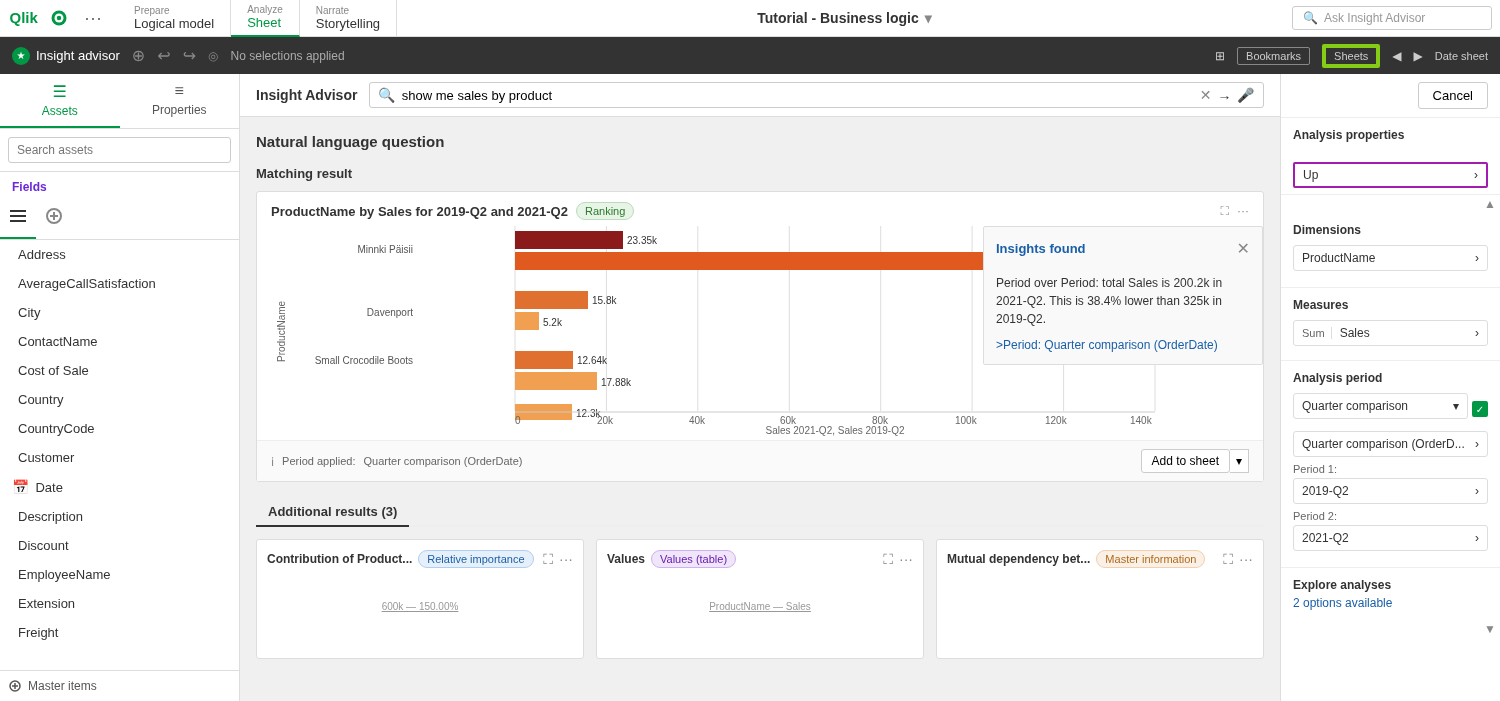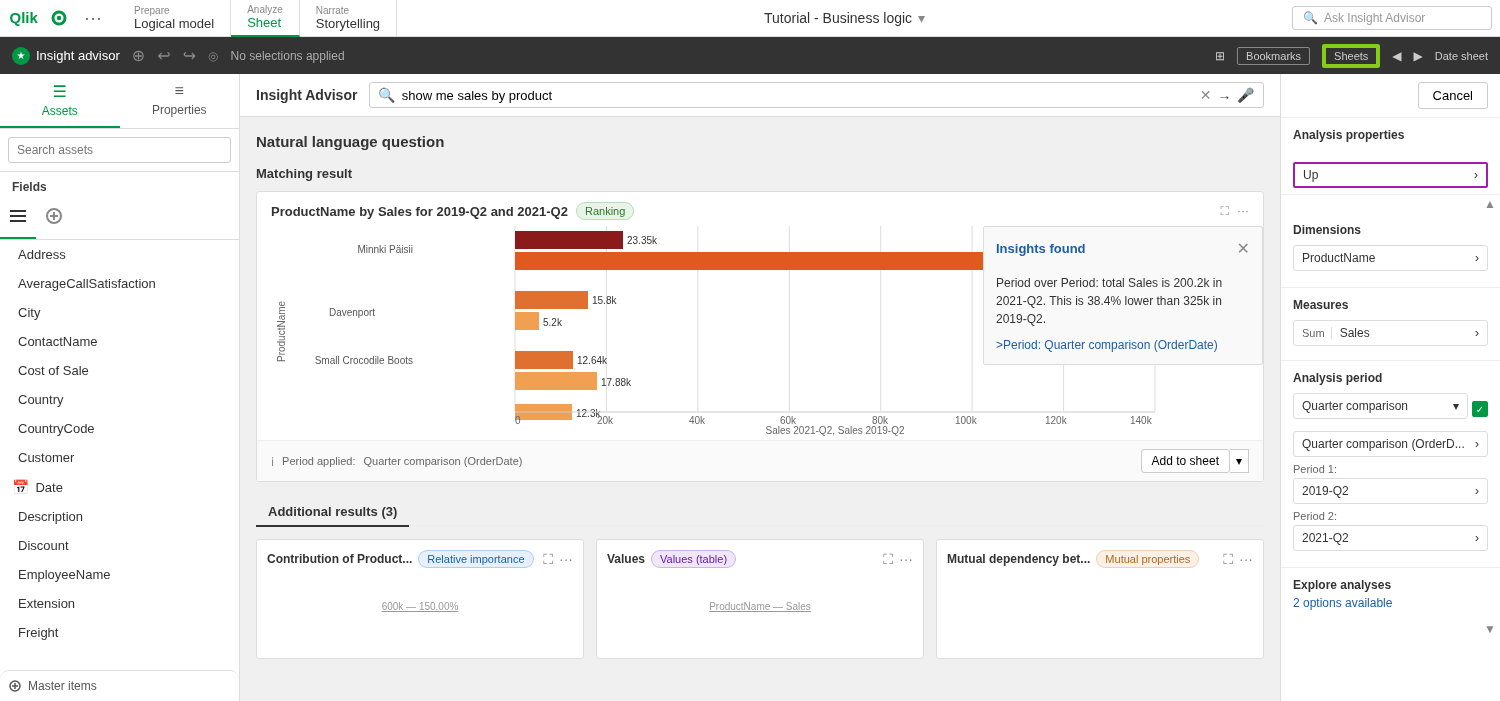--- a/index.html
+++ b/index.html
@@ -40,21 +40,21 @@
       cursor: pointer;
     }
     .nav-section-label { font-size: 10px; color: #888; }
     .nav-section-value { font-size: 13px; color: #333; font-weight: 500; }
     .nav-section.active .nav-section-value { color: #009845; }
     .nav-section.active { border-bottom: 2px solid #009845; }
     .nav-title {
       flex: 1;
       text-align: center;
       font-size: 14px;
-      font-weight: 400;
+      font-weight: 700;
       display: flex;
       align-items: center;
       justify-content: center;
       gap: 6px;
     }
     .nav-search {
       margin-left: auto;
       display: flex;
       align-items: center;
     }
@@ -136,21 +136,21 @@
       border-radius: 3px;
       padding: 5px 8px;
       font-size: 12px;
       color: #999;
     }
 
     .fields-section {
       padding: 8px 12px 4px;
       font-size: 12px;
       font-weight: 600;
-      color: #404040;
+      color: #6d28d9;
     }
 
     .field-list {
       overflow-y: auto;
       flex: 1;
     }
     .field-item {
       padding: 7px 12px;
       font-size: 13px;
       cursor: pointer;
@@ -163,21 +163,20 @@
 
     .sidebar-bottom {
       padding: 8px;
       border-top: 1px solid #ddd;
       display: flex;
       align-items: center;
       gap: 6px;
       cursor: pointer;
       font-size: 12px;
       color: #555;
-      border-radius: 9px;
     }
 
     
     .content-area {
       flex: 1;
       display: flex;
       flex-direction: column;
       background: #f0f0f0;
       overflow: hidden;
     }
@@ -657,21 +656,21 @@
             <span style="cursor:pointer;">···</span>
           </div>
         </div>
 
         <div style="display:flex; padding:0 14px 4px; position:relative;">
 
           <div style="display:flex; align-items:center; justify-content:center; width:20px; writing-mode:vertical-rl; transform:rotate(180deg); font-size:10px; color:#666; flex-shrink:0;">ProductName</div>
 
           <div style="width:130px; display:flex; flex-direction:column; justify-content:space-around; font-size:10px; color:#555; text-align:right; padding-right:8px; flex-shrink:0;">
             <div style="margin-bottom:16px;">Minnki Päisii</div>
-            <div style="margin-bottom:0;text-align:center;">Davenport</div>
+            <div style="margin-bottom:0;">Davenport</div>
             <div style="margin-bottom:16px;">Small Crocodile Boots</div>
             <div></div>
           </div>
 
           <div style="flex:1; position:relative;">
             <svg width="100%" height="200" viewBox="0 0 640 200">
 
               <line x1="0" y1="0" x2="0" y2="185" stroke="#ddd" stroke-width="1"></line>
               <line x1="91.4" y1="0" x2="91.4" y2="185" stroke="#ddd" stroke-width="1"></line>
               <line x1="182.8" y1="0" x2="182.8" y2="185" stroke="#ddd" stroke-width="1"></line>
@@ -768,21 +767,21 @@
               </div>
             </div>
             <div class="mini-chart-body">
               <div style="font-size:10px; color:#999;">ProductName — Sales</div>
             </div>
           </div>
 
           <div class="mini-chart-card">
             <div class="mini-chart-header">
               <span class="mini-chart-title">Mutual dependency bet...</span>
-              <span class="chart-badge orange">Mutual properties</span>
+              <span class="chart-badge orange">Master information</span>
               <div class="mini-chart-actions">
                 <span>⛶</span>
                 <span>···</span>
               </div>
             </div>
             <div class="mini-chart-body">
               <div style="font-size:10px; color:#999;"></div>
             </div>
           </div>
         </div>

